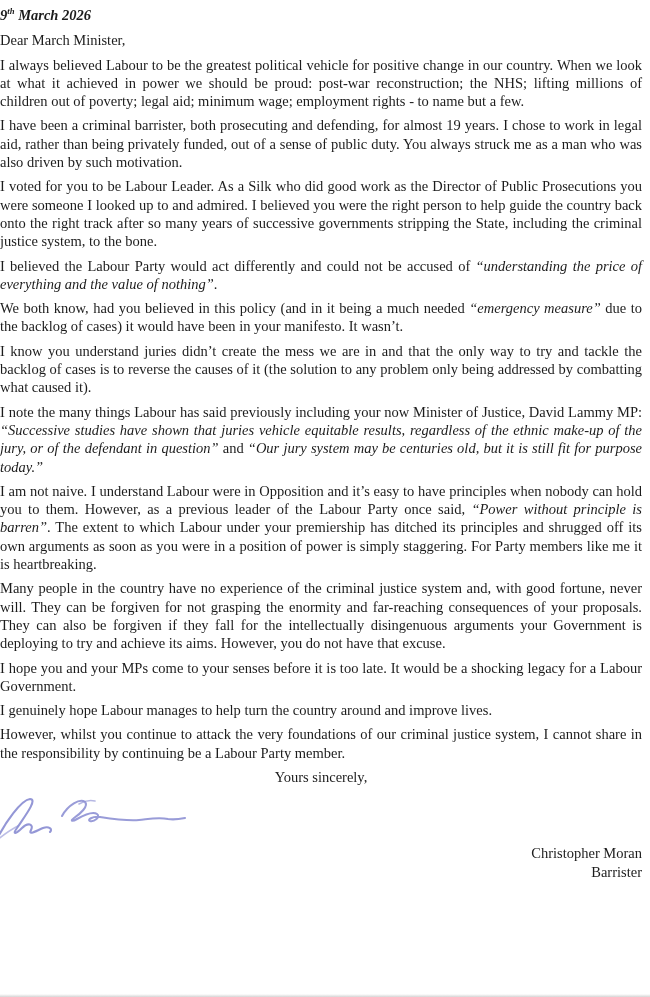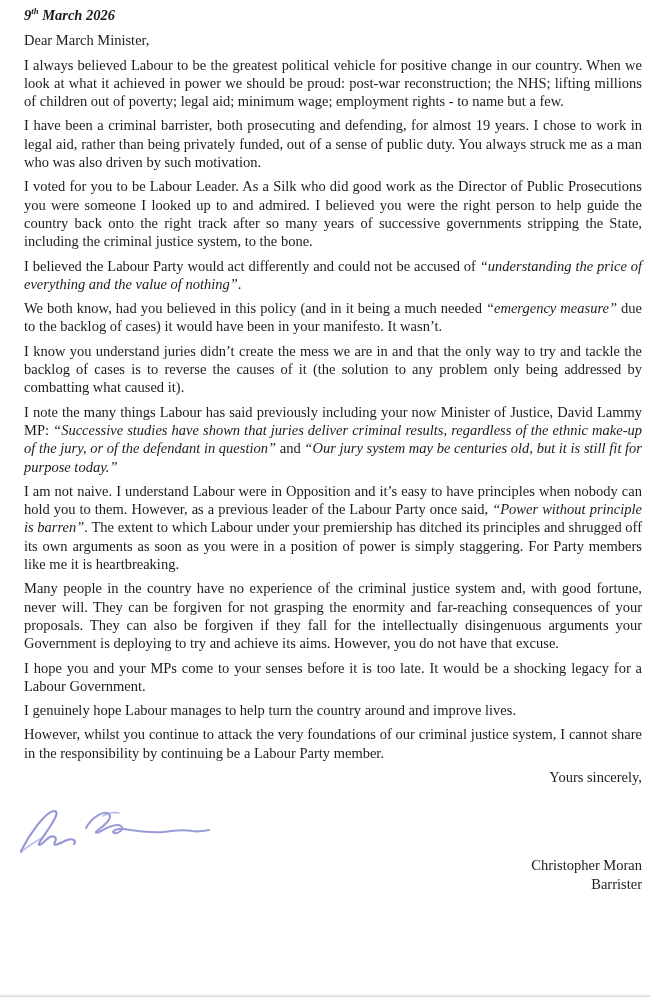--- a/index.html
+++ b/index.html
@@ -11,38 +11,38 @@
     width: 650px;
     height: 997px;
     position: relative;
     font-family: "Liberation Serif", "DejaVu Serif", serif;
     font-size: 14.5px;
     line-height: 18.3px;
     color: #1c1c1c;
     overflow: hidden;
   }
   .page {
-    padding: 6px 8px 0 24px;
+    padding: 6px 8px 0 0;
   }
   p {
     margin: 0 0 6px 0;
     text-align: justify;
   }
   .date-line {
     font-weight: bold;
     font-style: italic;
     text-align: left;
     margin-bottom: 7px;
   }
   .date-line sup {
     font-size: 0.6em;
     line-height: 0;
   }
   em { font-style: italic; }
-  .closing { text-align: right; margin-bottom: 18px; }
+  .closing { text-align: center; margin-bottom: 6px; }
   .signature-block {
     height: 50px;
     margin: 1px 0 2px -4px;
   }
   .signature-block svg { display: block; }
   .signer p {
     margin: 0;
     text-align: right;
   }
   .page-bottom-edge {
@@ -63,21 +63,21 @@
 
   <p class="salutation">Dear March Minister,</p>
 
   <div>
       <p><span>I always believed Labour to be the greatest political vehicle for positive change in our country. When we look at what it achieved in power we should be proud: post-war reconstruction; the NHS; lifting millions of children out of poverty; legal aid; minimum wage; employment rights - to name but a few.</span></p>
       <p><span>I have been a criminal barrister, both prosecuting and defending, for almost 19 years. I chose to work in legal aid, rather than being privately funded, out of a sense of public duty. You always struck me as a man who was also driven by such motivation.</span></p>
       <p><span>I voted for you to be Labour Leader. As a Silk who did good work as the Director of Public Prosecutions you were someone I looked up to and admired. I believed you were the right person to help guide the country back onto the right track after so many years of successive governments stripping the State, including the criminal justice system, to the bone.</span></p>
       <p><span>I believed the Labour Party would act differently and could not be accused of </span><em>“understanding the price of everything and the value of nothing”</em><span>.</span></p>
       <p><span>We both know, had you believed in this policy (and in it being a much needed </span><em>“emergency measure”</em><span> due to the backlog of cases) it would have been in your manifesto. It wasn’t.</span></p>
       <p><span>I know you understand juries didn’t create the mess we are in and that the only way to try and tackle the backlog of cases is to reverse the causes of it (the solution to any problem only being addressed by combatting what caused it).</span></p>
-      <p><span>I note the many things Labour has said previously including your now Minister of Justice, David Lammy MP: </span><em>“Successive studies have shown that juries deliver criminal results, regardless of the ethnic make-up of the jury, or of the defendant in question”</em><span> and </span><em>“Our jury system may be centuries old, but it is still fit for purpose today.”</em></p>
+      <p><span>I note the many things Labour has said previously including your now Minister of Justice, David Lammy MP: </span><em>“Successive studies have shown that juries vehicle equitable results, regardless of the ethnic make-up of the jury, or of the defendant in question”</em><span> and </span><em>“Our jury system may be centuries old, but it is still fit for purpose today.”</em></p>
       <p><span>I am not naive. I understand Labour were in Opposition and it’s easy to have principles when nobody can hold you to them. However, as a previous leader of the Labour Party once said, </span><em>“Power without principle is barren”</em><span>. The extent to which Labour under your premiership has ditched its principles and shrugged off its own arguments as soon as you were in a position of power is simply staggering. For Party members like me it is heartbreaking.</span></p>
       <p><span>Many people in the country have no experience of the criminal justice system and, with good fortune, never will. They can be forgiven for not grasping the enormity and far-reaching consequences of your proposals. They can also be forgiven if they fall for the intellectually disingenuous arguments your Government is deploying to try and achieve its aims. However, you do not have that excuse.</span></p>
       <p><span>I hope you and your MPs come to your senses before it is too late. It would be a shocking legacy for a Labour Government.</span></p>
       <p><span>I genuinely hope Labour manages to help turn the country around and improve lives.</span></p>
       <p><span>However, whilst you continue to attack the very foundations of our criminal justice system, I cannot share in the responsibility by continuing be a Labour Party member.</span></p>
     </div>
 
   <p class="closing">Yours sincerely,</p>
 
   <div class="signature-block">

